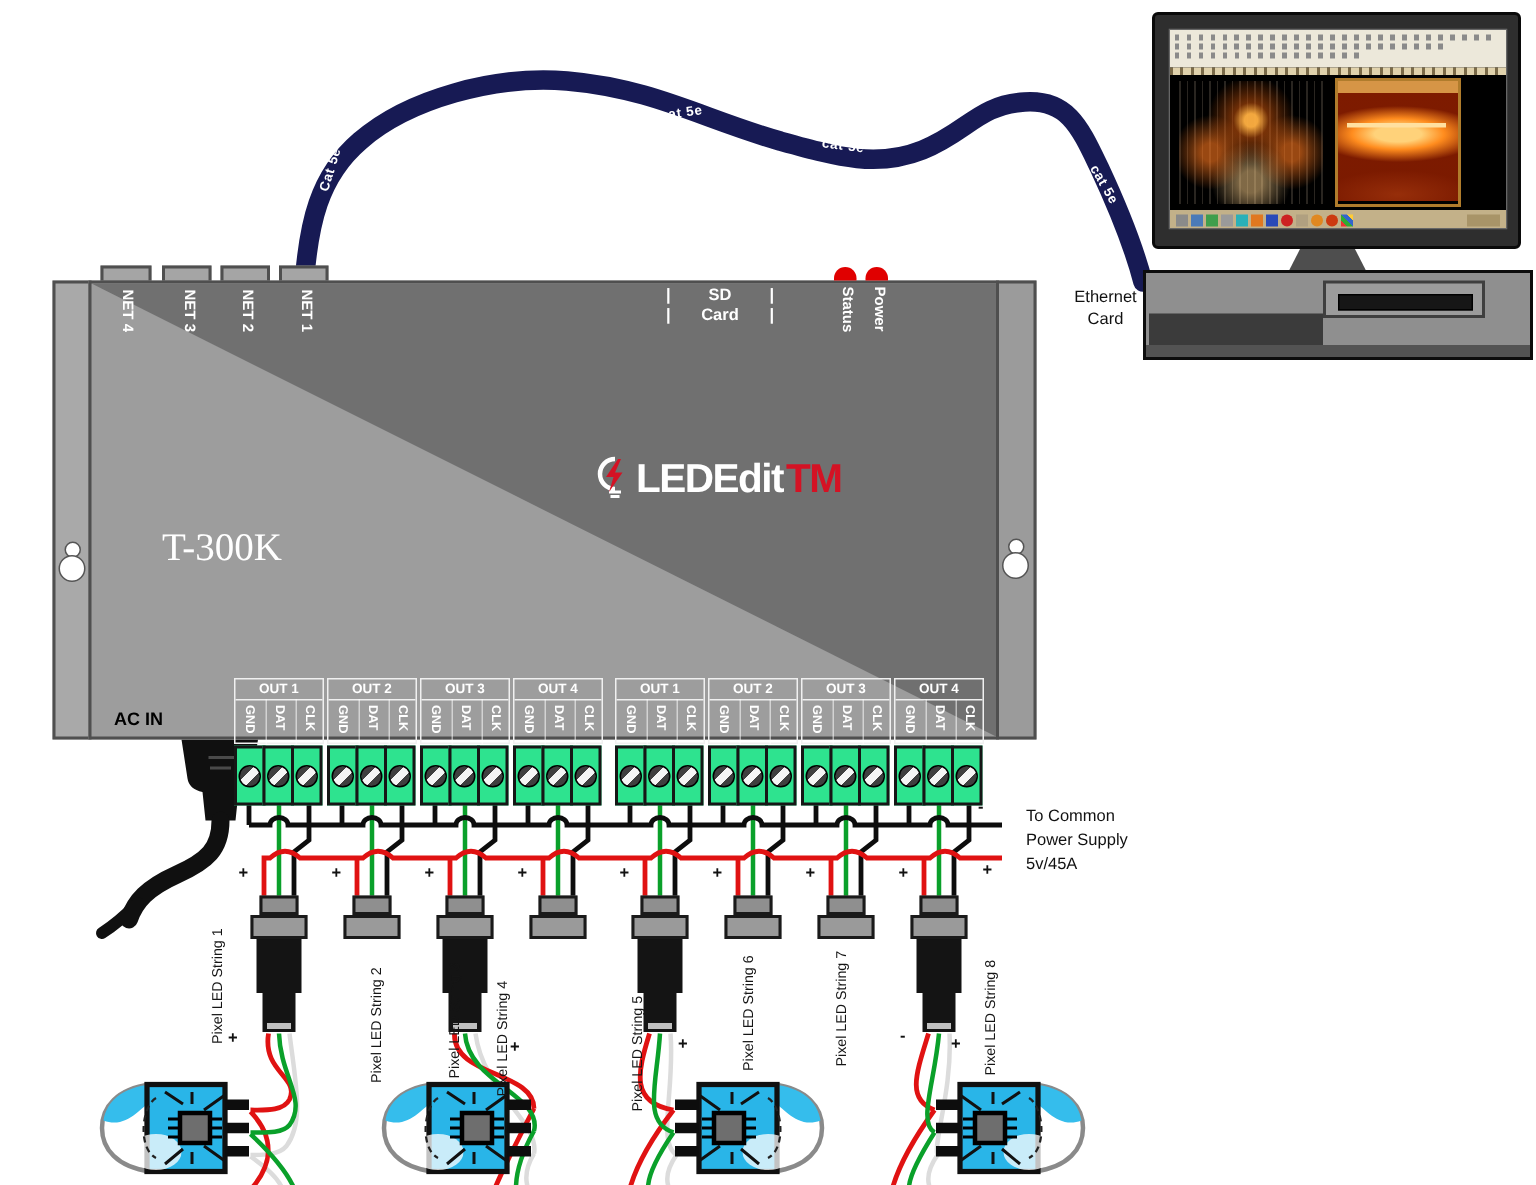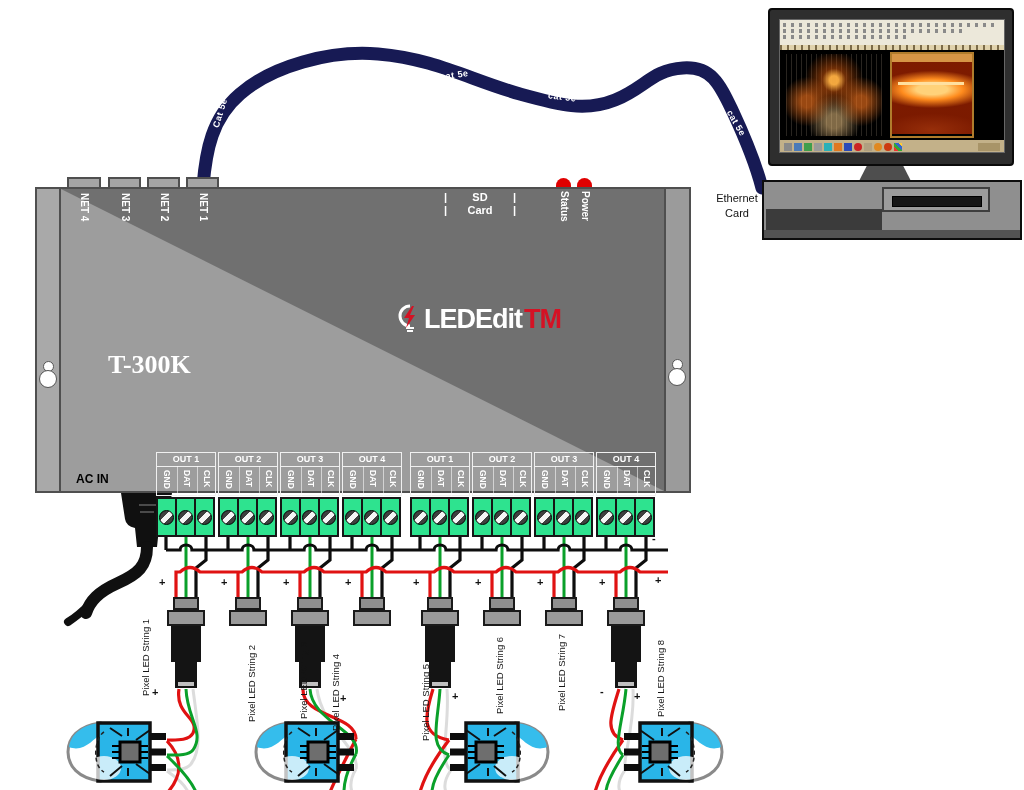--- a/index.html
+++ b/index.html
@@ -20,21 +20,21 @@
   .keyhole .kbig{position:absolute;left:0;top:12px;width:16px;height:16px;border-radius:50%;background:#fff;border:1px solid #555;}
   .keyhole .ksmall{position:absolute;left:4px;top:3px;width:9px;height:9px;border-radius:50%;background:#fff;border:1px solid #555;}
   .led{position:absolute;width:15px;height:9px;background:#e00000;border-radius:8px 8px 0 0;z-index:3;}
   .sdrow{display:flex;justify-content:space-between;color:#fff;font-weight:bold;font-size:11px;height:13px;}
   .lcd{position:absolute;left:404px;top:268px;width:158px;height:34px;background:#2323cf;border:3px solid #0c0c14;
        color:#fff;font-size:17px;display:flex;align-items:center;padding-left:11px;box-sizing:content-box;z-index:3;}
   .logo{position:absolute;left:398px;top:304px;height:34px;display:flex;align-items:flex-start;gap:2px;z-index:3;}
   .logo .ltxt{font-weight:bold;font-size:27px;color:#fff;letter-spacing:-1px;}
   .logo .ltm{font-weight:bold;font-size:27px;color:#d41224;letter-spacing:-1px;}
   .model{position:absolute;left:108px;top:350px;color:#fff;font-family:"Liberation Serif",serif;
-         font-weight:bold;font-size:26px;z-index:3;}
+         font-weight:normal;font-size:26px;z-index:3;}
   .acin{position:absolute;left:76px;top:472px;color:#000;font-weight:bold;font-size:12px;z-index:3;}
   
   .og{position:absolute;top:452px;width:60px;height:44px;border:1px solid #f0f0f0;box-sizing:border-box;z-index:3;}
   .og-h{height:13px;border-bottom:1px solid #f0f0f0;color:#fff;font-weight:bold;font-size:9px;
         line-height:13px;text-align:center;}
   .og-sep{position:absolute;top:13px;width:1px;height:30px;background:rgba(255,255,255,.55);}
   .pinlbl{position:absolute;top:17px;color:#fff;font-weight:bold;font-size:8.5px;white-space:nowrap;
           transform:rotate(90deg);transform-origin:0 0;}
   
   .tgroup{position:absolute;top:497px;display:flex;z-index:3;}
@@ -434,20 +434,25 @@
   <div class="sign" style="left:537px;top:576px;">+</div>
   <div class="sign" style="left:599px;top:576px;">+</div>
   <div class="sign" style="left:152px;top:686px;">+</div>
   <div class="sign" style="left:340px;top:692px;">+</div>
   <div class="sign" style="left:452px;top:690px;">+</div>
   <div class="sign" style="left:600px;top:685px;">-</div>
   <div class="sign" style="left:634px;top:690px;">+</div>
   <div class="sign" style="left:652px;top:532px;">-</div>
   <div class="sign" style="left:655px;top:574px;">+</div>
 
+  <div class="note">
+    <div>To Common</div>
+    <div>Power Supply</div>
+    <div>5v/45A</div>
+  </div>
 
   <div class="cablelbl" style="left:205px;top:108px;transform:rotate(-73deg);">Cat 5e</div>
   <div class="cablelbl" style="left:440px;top:70px;transform:rotate(-8deg);">cat 5e</div>
   <div class="cablelbl" style="left:548px;top:92px;transform:rotate(7deg);">cat 5e</div>
   <div class="cablelbl" style="left:650px;top:86px;transform:rotate(-32deg);">cat 5e</div>
   <div class="cablelbl" style="left:722px;top:118px;transform:rotate(60deg);">cat 5e</div>
 
   <div class="stand"></div>
   <div class="tower">
     <div class="tw-dark"></div>

